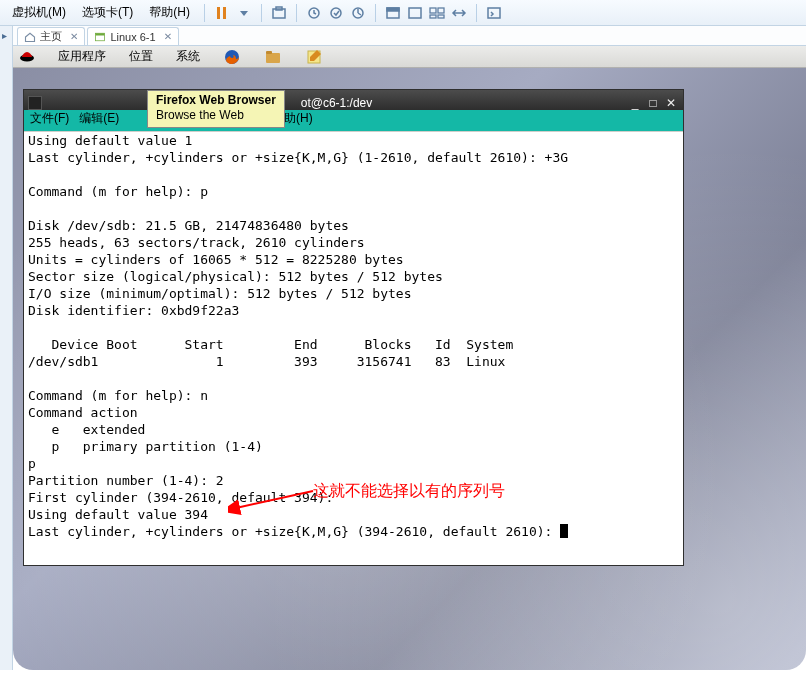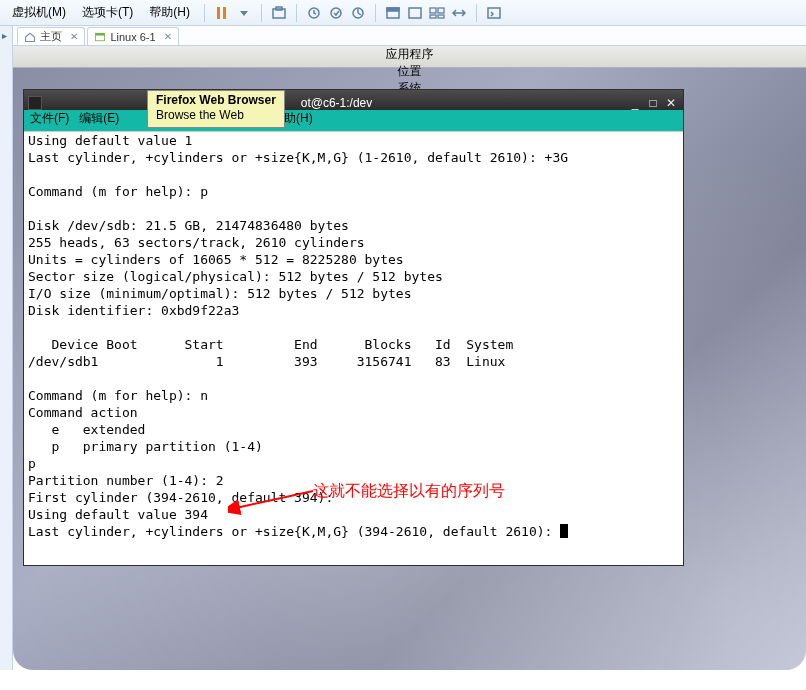--- a/index.html
+++ b/index.html
@@ -109,23 +109,22 @@
 .vm-tab .x { color: #7a8aa0; margin-left: 4px; font-size: 10px; cursor: default; }
 .vm-tab .ic { width: 12px; height: 12px; }
 
 .gnome-panel {
   height: 22px;
   background: linear-gradient(#ececea, #d9d9d6);
   border-bottom: 1px solid #b1b1af;
   display: flex;
   align-items: center;
   padding: 0 6px;
-  gap: 0;
-  font-size: 12px;
-  flex-direction: column;
+  gap: 23px;
+  font-size: 12px;
 }
 .gnome-panel .hat {
   width: 16px; height: 16px;
 }
 .gnome-panel .gitem { cursor: default; }
 .gnome-panel .picon { width: 18px; height: 18px; display:inline-flex; align-items:center; }
 
 .tooltip {
   position: absolute;
   left: 134px;

